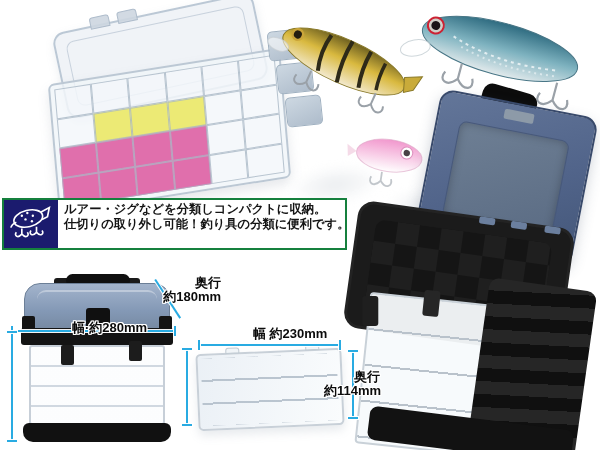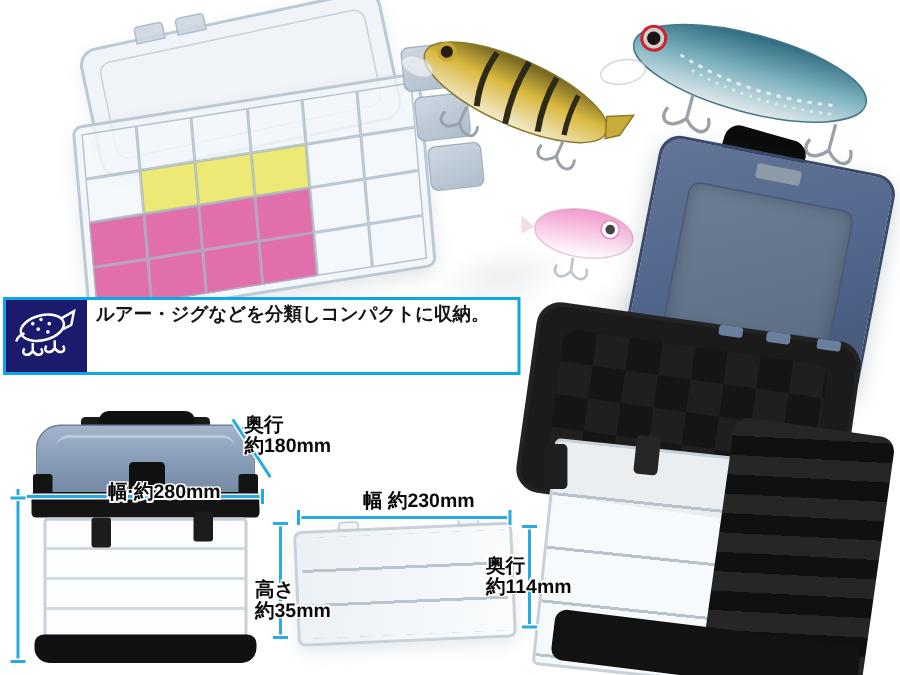--- a/index.html
+++ b/index.html
@@ -26,36 +26,36 @@
   .ttray-grid i.p{background:rgba(222,103,168,.95);}
   .plate{width:36px;height:30px;background:linear-gradient(160deg,#cdd8e2,#aebccb);
     border:1px solid #9fb0c0;border-radius:5px;transform:rotate(-6deg);}
 
   
   .blob{border-radius:50%;filter:blur(4px);opacity:.5;}
   .blob1{left:288px;top:165px;width:95px;height:40px;background:radial-gradient(#d8dde2,#ffffff 70%);transform:rotate(-8deg);}
   .blob2{left:385px;top:188px;width:70px;height:36px;background:radial-gradient(#dfe3e7,#ffffff 70%);}
 
   
-  .desc{left:2px;top:198px;width:345px;height:52px;border:2px solid #0ea5e9;display:flex;background:#fff;z-index:30;}
+  .desc{left:2px;top:198px;width:345px;height:52px;border:2px solid #15803d;display:flex;background:#fff;z-index:30;}
   .desc-icon{width:54px;background:#1b1b6e;display:flex;align-items:center;justify-content:center;flex:none;}
   .desc-text{flex:1;padding:2px 3px 0 6px;font-size:12.3px;line-height:15.4px;font-weight:600;color:#141414;white-space:nowrap;}
   .desc-text div{margin:0;}
 
   
   .lineH{height:2px;background:#29abe2;box-shadow:0 0 0 1px rgba(255,255,255,.95);z-index:40;}
   .lineH::before,.lineH::after{content:"";position:absolute;top:-4px;width:2px;height:10px;background:#29abe2;box-shadow:0 0 0 1px rgba(255,255,255,.95);}
   .lineH::before{left:-1px;} .lineH::after{right:-1px;}
   .lineV{width:2px;background:#29abe2;box-shadow:0 0 0 1px rgba(255,255,255,.95);z-index:40;}
   .lineV::before,.lineV::after{content:"";position:absolute;left:-4px;width:10px;height:2px;background:#29abe2;box-shadow:0 0 0 1px rgba(255,255,255,.95);}
   .lineV::before{top:-1px;} .lineV::after{bottom:-1px;}
   .lineD{height:2px;background:#29abe2;box-shadow:0 0 0 1px rgba(255,255,255,.95);transform-origin:0 0;z-index:40;}
   .dlabel{font-size:13px;font-weight:800;line-height:1.06;color:#0b0b0b;white-space:nowrap;z-index:45;
     text-shadow:-1px -1px 0 #fff,1px -1px 0 #fff,-1px 1px 0 #fff,1px 1px 0 #fff,-1px 0 0 #fff,1px 0 0 #fff,0 -1px 0 #fff,0 1px 0 #fff;}
-  .dlabel.center{text-align:left;}
+  .dlabel.center{text-align:right;}
 
   
   .cbox{left:18px;top:274px;width:158px;height:170px;z-index:20;}
   .cbox-handle{left:48px;top:0;width:64px;height:13px;background:#101010;border-radius:7px;}
   .cbox-mount{width:16px;height:12px;background:#1a1a1a;border-radius:3px;top:4px;}
   .cbox-mount.m1{left:36px;} .cbox-mount.m2{left:106px;}
   .cbox-lid{left:6px;top:9px;width:146px;height:50px;border:1px solid #6c7f97;border-radius:16px 16px 5px 5px;
     background:linear-gradient(180deg,#a3b4cc 0%,#8499b6 55%,#74879f 100%);}
   .cbox-lid-ridge{left:12px;top:6px;right:12px;height:18px;border-radius:10px;border-top:2px solid rgba(255,255,255,.35);}
   .cbox-latch{left:61px;top:24px;width:24px;height:28px;background:#101010;border-radius:3px;}
@@ -255,20 +255,21 @@
           <circle cx="14" cy="12" r="1.3"></circle>
             <circle cx="20" cy="9" r="1.3"></circle>
             <circle cx="26" cy="12" r="1.3"></circle>
           <circle cx="18" cy="16" r="1.3"></circle>
             <circle cx="25" cy="18" r="1.3"></circle>
         </g>
       </svg>
     </div>
     <div class="desc-text">
       <div>ルアー・ジグなどを分類しコンパクトに収納。</div>
+      <div>仕切りの取り外し可能！釣り具の分類に便利です。</div>
     </div>
   </div>
 
   <div class="abs cbox">
     <div class="abs cbox-mount m1"></div>
     <div class="abs cbox-mount m2"></div>
     <div class="abs cbox-handle"></div>
     <div class="abs cbox-lid">
       <div class="abs cbox-lid-ridge"></div>
       <div class="abs cbox-latch"></div>
@@ -294,23 +295,19 @@
   <div class="abs lineD" style="left:156px;top:279px;width:46px;transform:rotate(57deg);"></div>
   <div class="abs dlabel" style="left:52px;top:321px;padding-left:20px;">幅·約280mm</div>
   <div class="abs dlabel center" style="left:163px;top:276px;width:58px;">
     <div>奥行</div>
     <div>約180mm</div>
   </div>
 
   <div class="abs lineH" style="left:199px;top:344px;width:141px;"></div>
   <div class="abs lineV" style="left:186px;top:349px;height:76px;"></div>
   <div class="abs lineV" style="left:352px;top:351px;height:67px;"></div>
-  <div class="abs dlabel" style="left:242px;top:327px;">幅 約230mm</div>
-  <div class="abs dlabel center" style="left:170px;top:386px;width:50px;">
-    <div>高さ</div>
-    <div>約35mm</div>
-  </div>
+  <div class="abs dlabel" style="left:253px;top:327px;">幅 約230mm</div>
   <div class="abs dlabel center" style="left:324px;top:370px;width:56px;">
     <div>奥行</div>
     <div>約114mm</div>
   </div>
 
 </div>
 
 </body></html>

